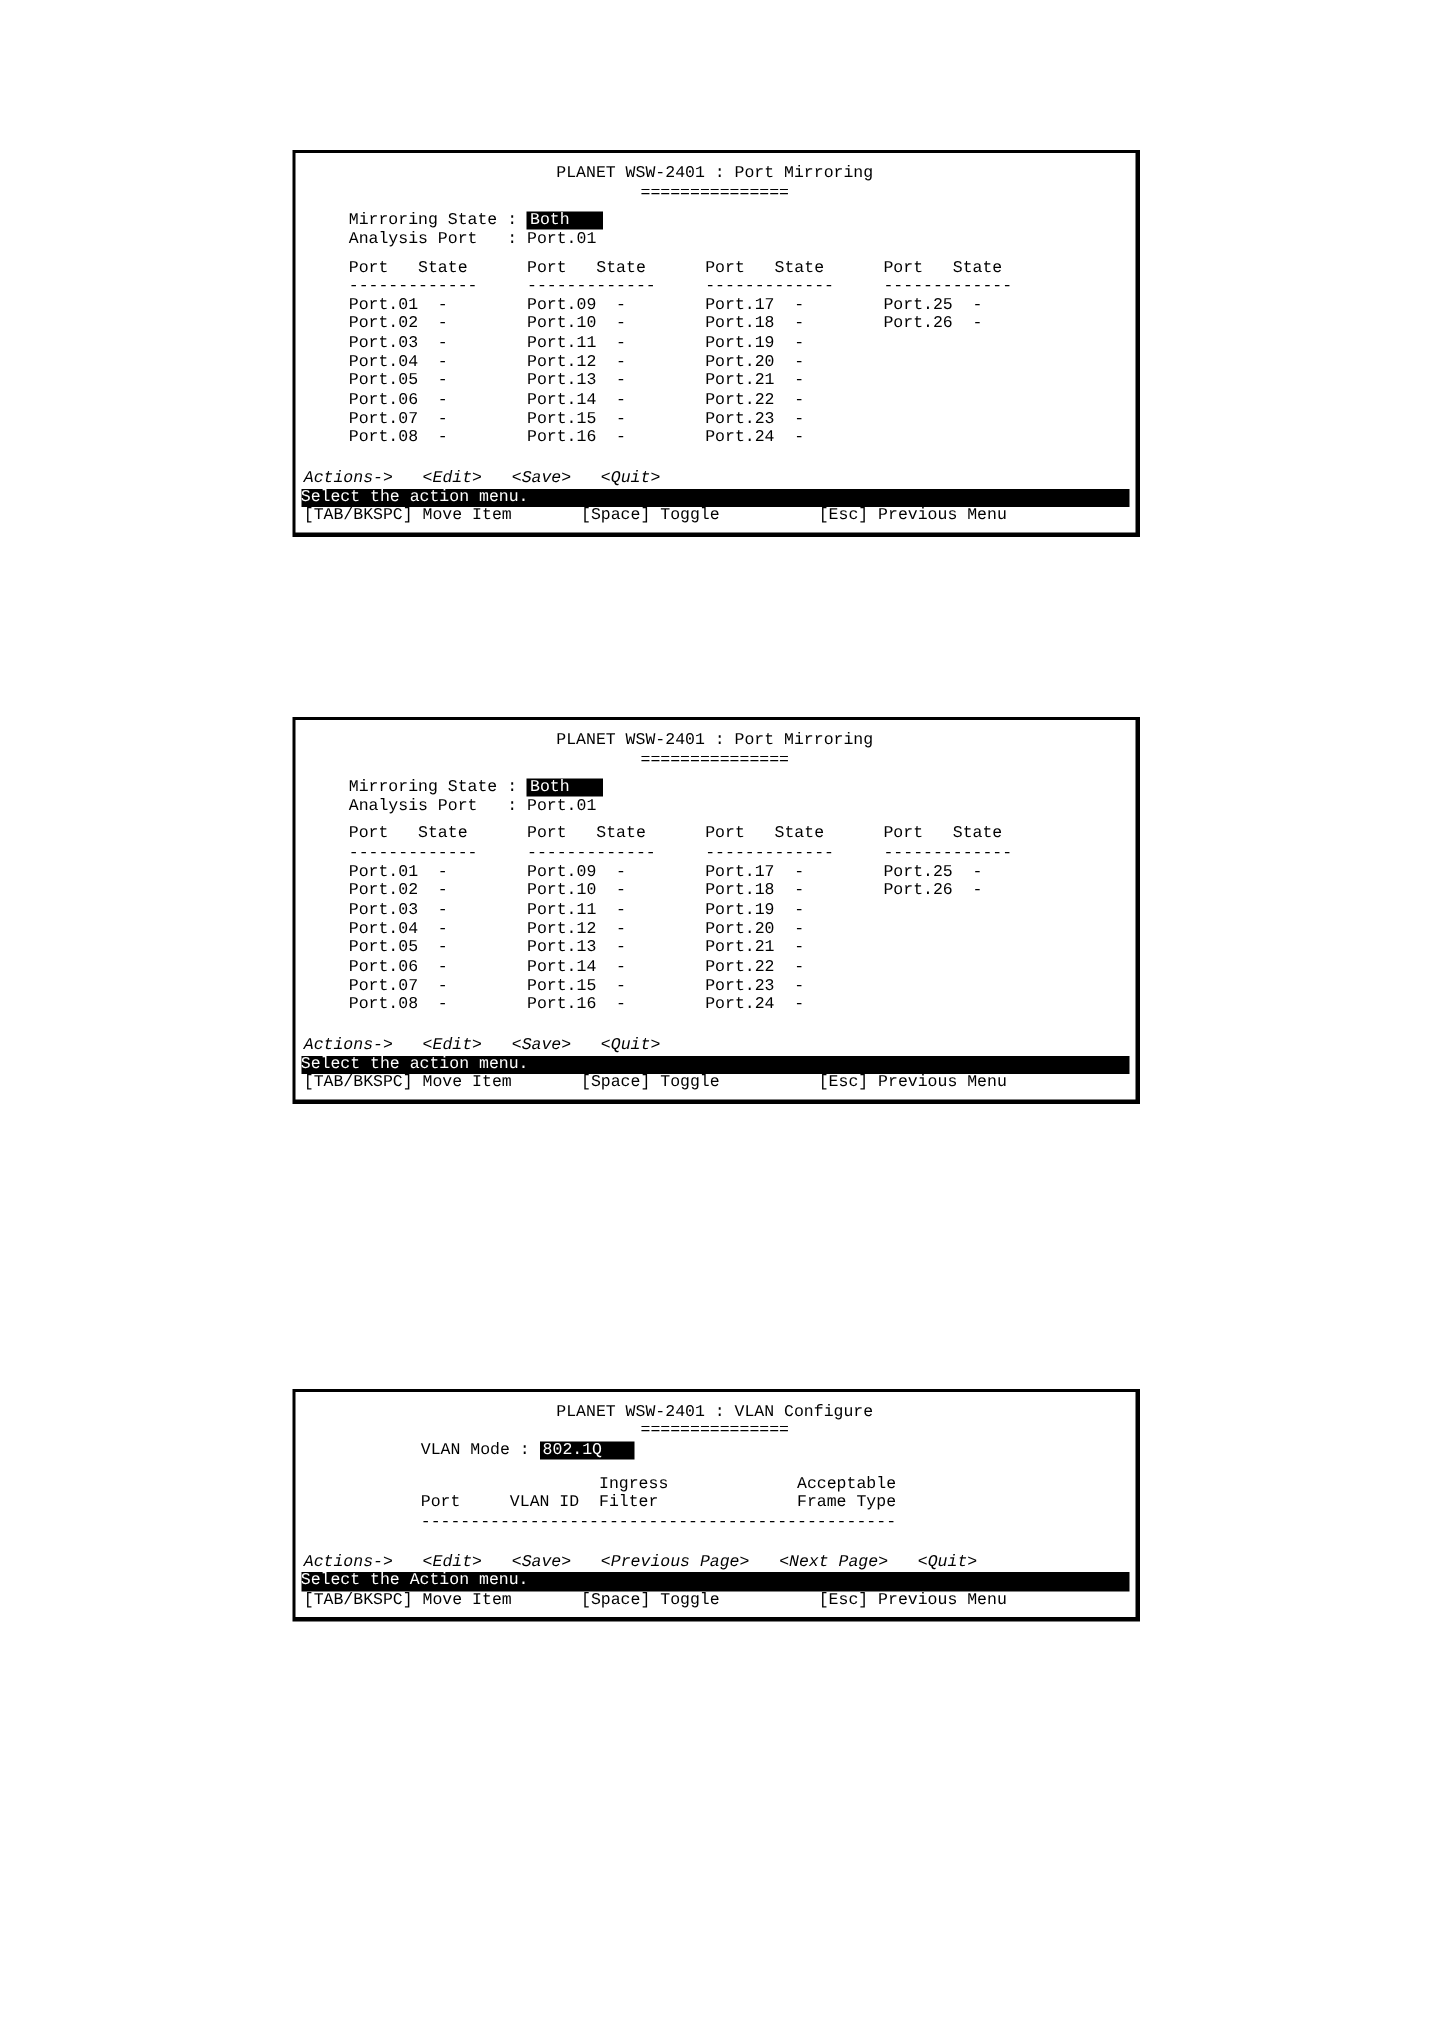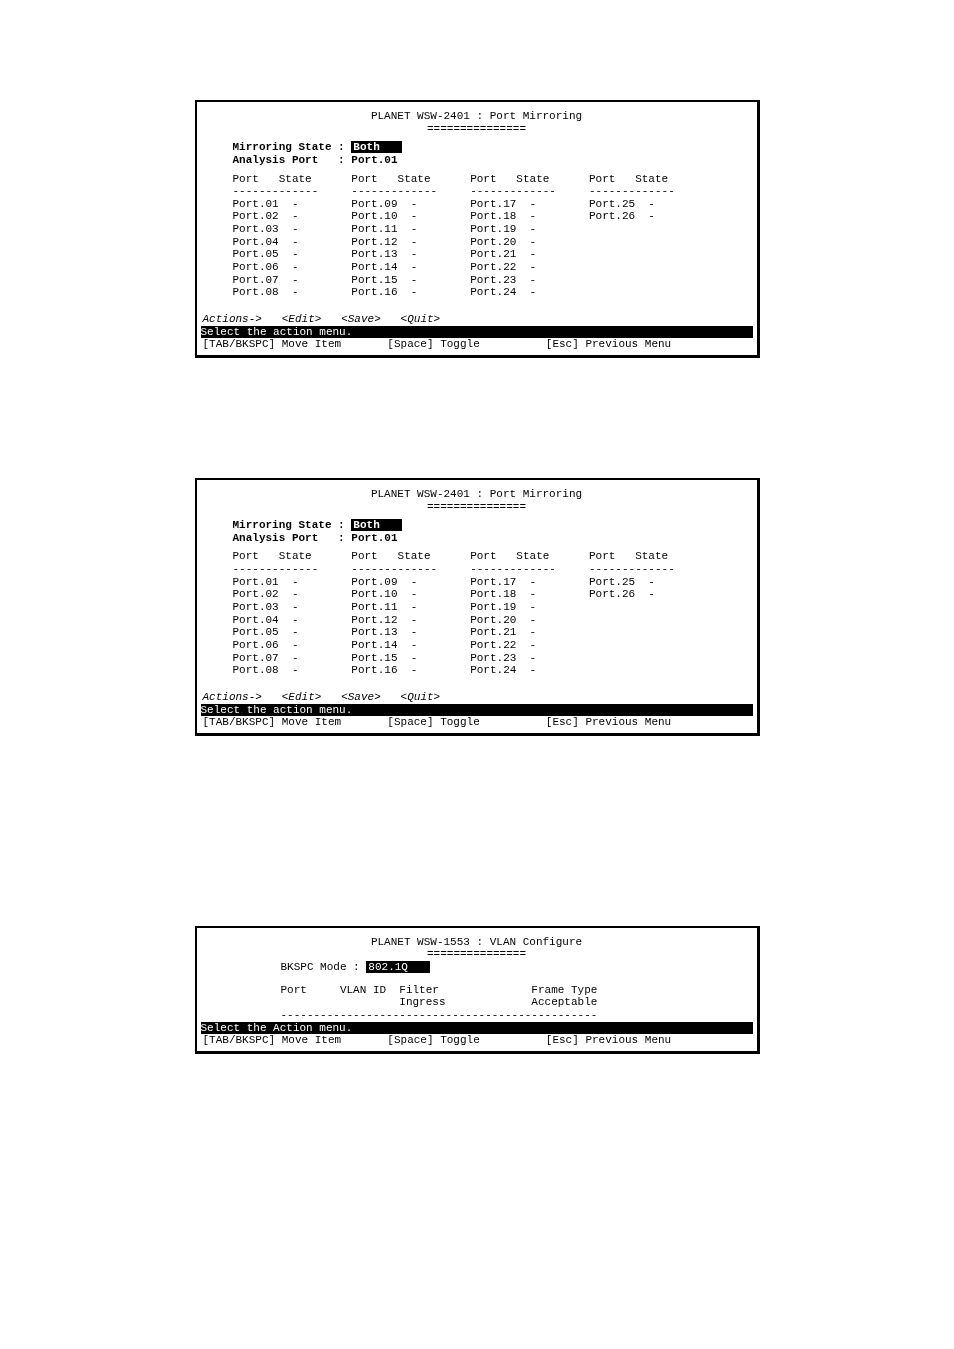--- a/index.html
+++ b/index.html
@@ -31,21 +31,20 @@
     text-align: center;
     white-space: pre;
   }
   .underline-line {
     text-align: center;
     white-space: pre;
   }
   .left-block {
     padding-left: 32px;
     white-space: pre;
-    font-weight: bold;
   }
   .inv {
     background: #000;
     color: #fff;
     padding: 0 2px;
   }
   .divider {
     padding-left: 32px;
     white-space: pre;
   }
@@ -134,25 +133,26 @@
 Port.07  -        Port.15  -        Port.23  -
 Port.08  -        Port.16  -        Port.24  -</div>
     </div>
     <div class="actions-line"><span>Actions-&gt;</span>   <span>&lt;Edit&gt;</span>   <span>&lt;Save&gt;</span>   <span>&lt;Quit&gt;</span></div>
     <div class="status-bar">Select the action menu.</div>
     <div class="hint-line"><span>[TAB/BKSPC] Move Item</span>       <span>[Space] Toggle</span>          <span>[Esc] Previous Menu</span></div>
   </div>
 
   <div class="terminal" style="margin-top:190px">
     <div class="terminal-inner">
-      <div class="title-line">PLANET WSW-1553 : VLAN Configure</div>
+      <div class="title-line">PLANET WSW-2401 : VLAN Configure</div>
       <div class="underline-line">===============</div>
-      <div class="vlan-left"><span>BKSPC Mode : </span><span class="inv">802.1Q   </span></div>
+      <div class="vlan-left"><span>VLAN Mode : </span><span class="inv">802.1Q   </span></div>
       <div style="height:10px"></div>
+      <div class="vlan-head">                  Ingress             Acceptable</div>
       <div class="vlan-head">Port     VLAN ID  Filter              Frame Type</div>
-      <div class="vlan-head">                  Ingress             Acceptable</div>
       <div class="vlan-div">------------------------------------------------</div>
     </div>
+    <div class="actions-line"><span>Actions-&gt;</span>   <span>&lt;Edit&gt;</span>   <span>&lt;Save&gt;</span>   <span>&lt;Previous Page&gt;</span>   <span>&lt;Next Page&gt;</span>   <span>&lt;Quit&gt;</span></div>
     <div class="status-bar">Select the Action menu.</div>
     <div class="hint-line"><span>[TAB/BKSPC] Move Item</span>       <span>[Space] Toggle</span>          <span>[Esc] Previous Menu</span></div>
   </div>
 
 </div>
 
 </body></html>

